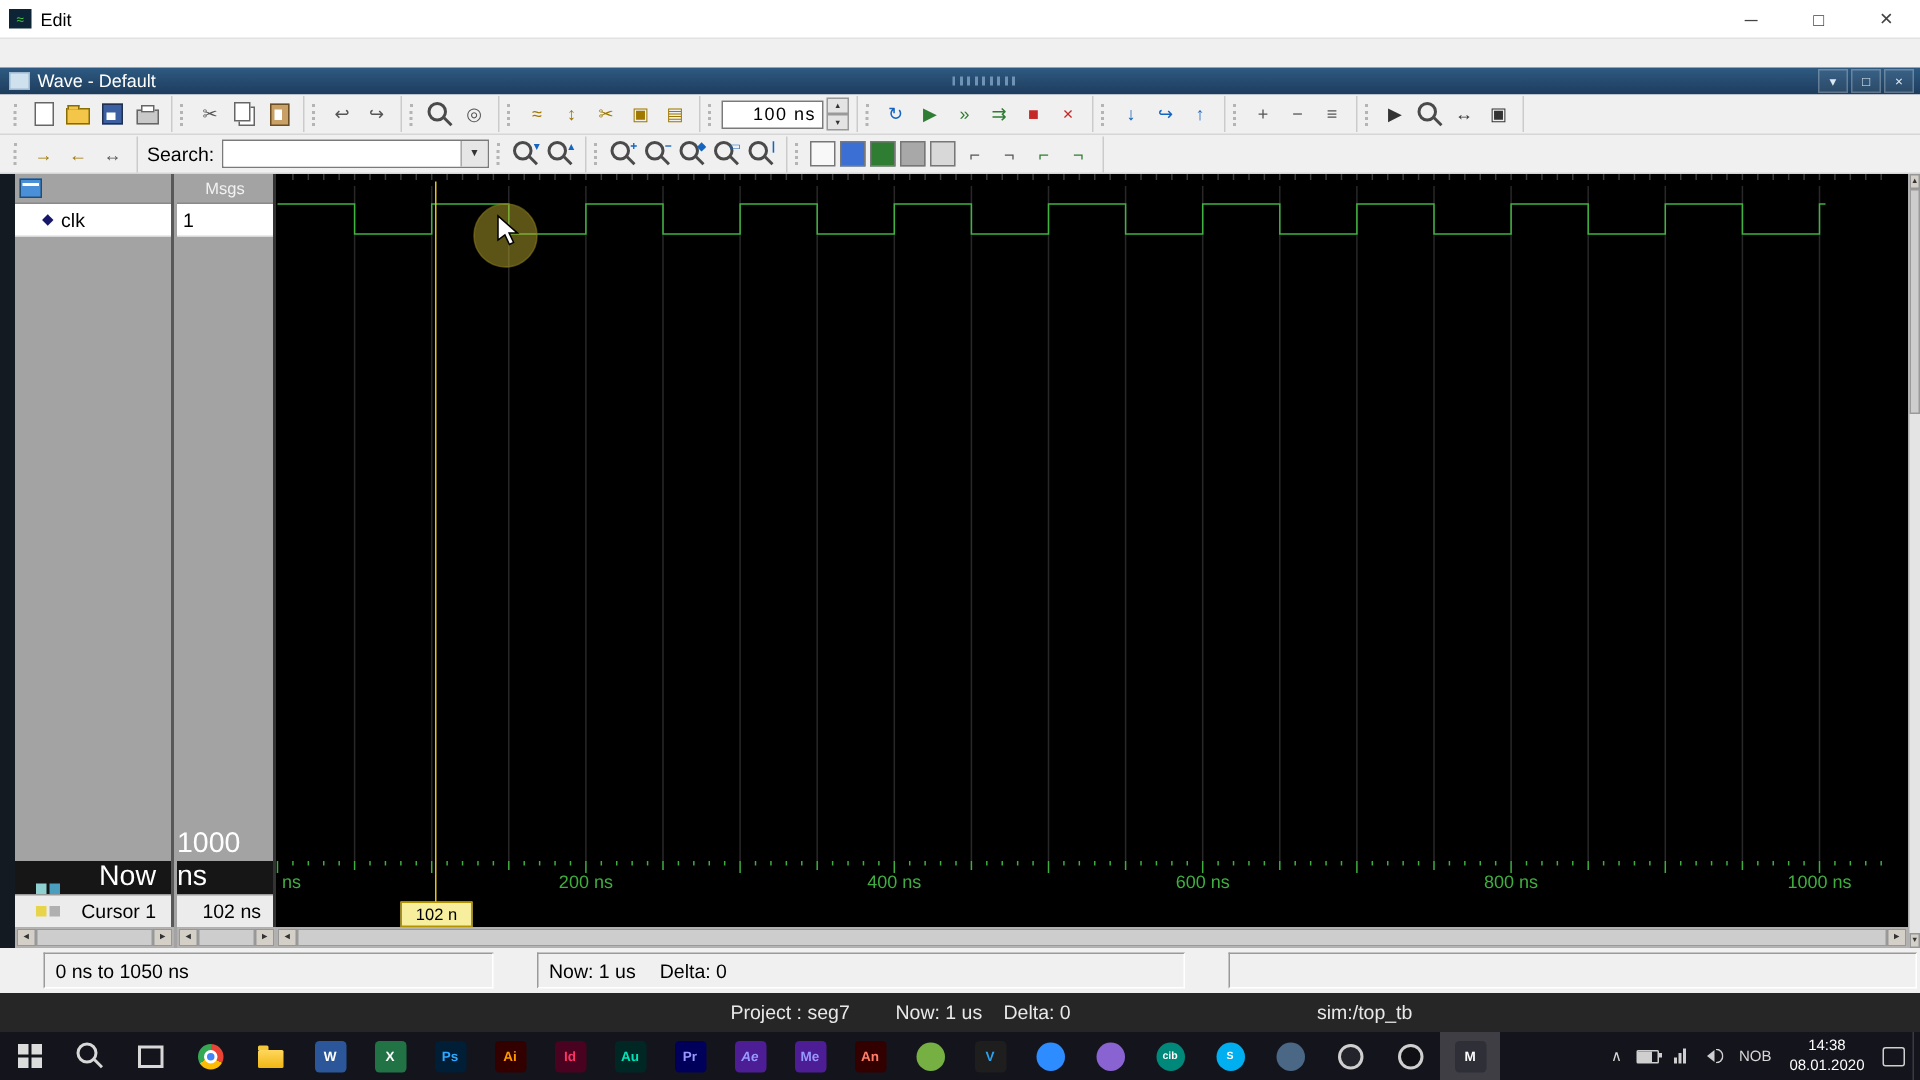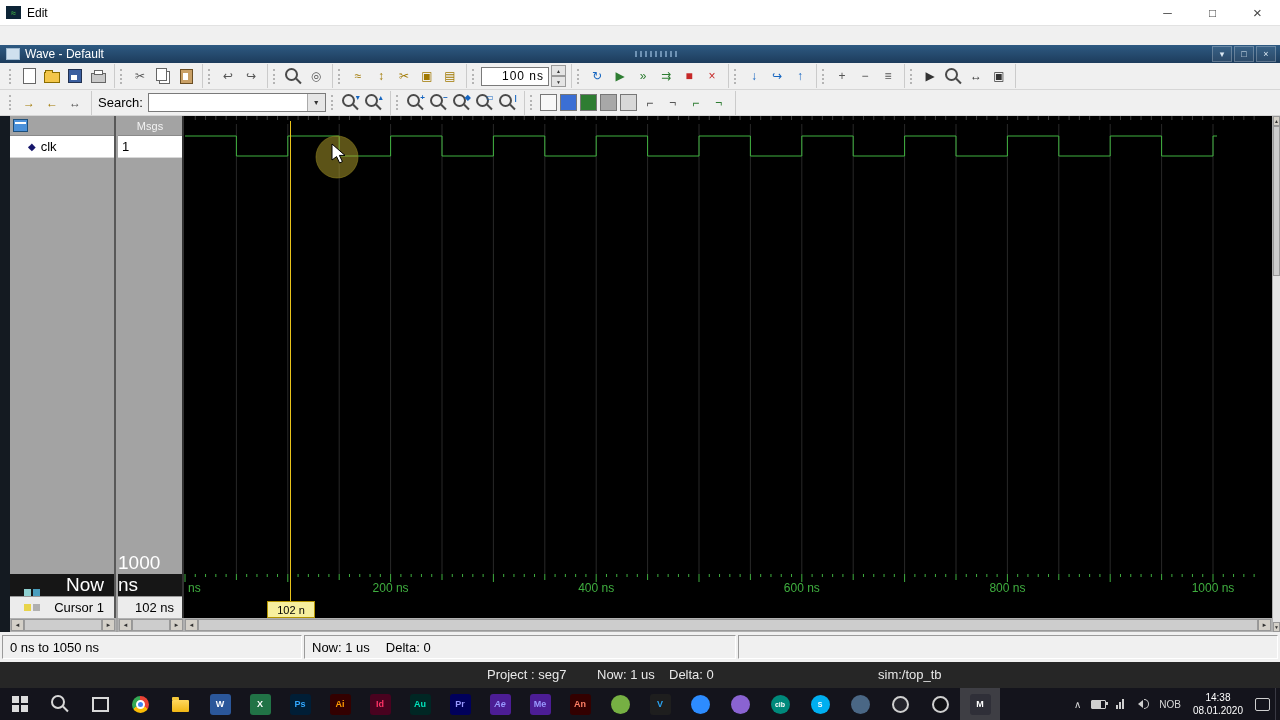--- a/index.html
+++ b/index.html
@@ -78,21 +78,21 @@
   
   .hsb{position:absolute;top:502px;height:14px;background:#e4e4e4;border:1px solid #b0b0b0;display:flex;box-sizing:border-box;}
   .sb-btn{width:13px;background:#d4d0c8;border:1px solid #979797;font-size:6px;color:#333;display:flex;align-items:center;justify-content:center;box-sizing:border-box;}
   .sb-thumb{flex:1;background:#cdcdcd;border:1px solid #9a9a9a;box-sizing:border-box;}
   .vsb{position:absolute;left:1272px;top:0;width:8px;height:516px;background:#e4e4e4;border-left:1px solid #b0b0b0;box-sizing:border-box;display:flex;flex-direction:column;}
   .vsb .sb-btn{width:100%;height:10px;font-size:5px;}
   .vsb .sb-thumb{height:150px;flex:none;}
   .vsb .sb-track{flex:1;}
   
   .sb1{position:absolute;left:0;top:632px;width:1280px;height:30px;background:#f0f0f0;display:flex;align-items:stretch;padding:3px 2px;box-sizing:border-box;gap:2px;}
-  .sb1 .cell{border:1px solid;border-color:#9a9a9a #fff #fff #9a9a9a;display:flex;align-items:center;font-size:13px;color:#000;padding-left:7px;box-sizing:border-box;}
+  .sb1 .cell{border:1px solid;border-color:#9a9a9a #fff #fff #9a9a9a;display:flex;align-items:center;font-size:13px;color:#000;padding-left:7px;box-sizing:border-box;margin-left:27px;}
   .sb2{position:absolute;left:0;top:662px;width:1280px;height:26px;background:#262626;color:#e8e8e8;font-size:13px;}
   .sb2 span{position:absolute;top:0;line-height:26px;}
   
   .taskbar{position:absolute;left:0;top:688px;width:1280px;height:32px;background:#14141c;display:flex;align-items:center;}
   .tb-app{width:40px;height:32px;display:flex;align-items:center;justify-content:center;flex:none;position:relative;}
   .tb-app.active{background:rgba(255,255,255,.18);}
   .ic-winwrap{width:16px;height:16px;}
   .ic-win{width:7px;height:7px;background:#dcdcdc;box-shadow:9px 0 #dcdcdc,0 9px #dcdcdc,9px 9px #dcdcdc;}
   .ic-search{width:10px;height:10px;border:2px solid #d8d8d8;border-radius:50%;position:relative;transform:translate(-2px,-2px);}
   .ic-search::after{content:"";position:absolute;width:7px;height:2px;background:#d8d8d8;transform:rotate(45deg);right:-6px;bottom:-3px;}

